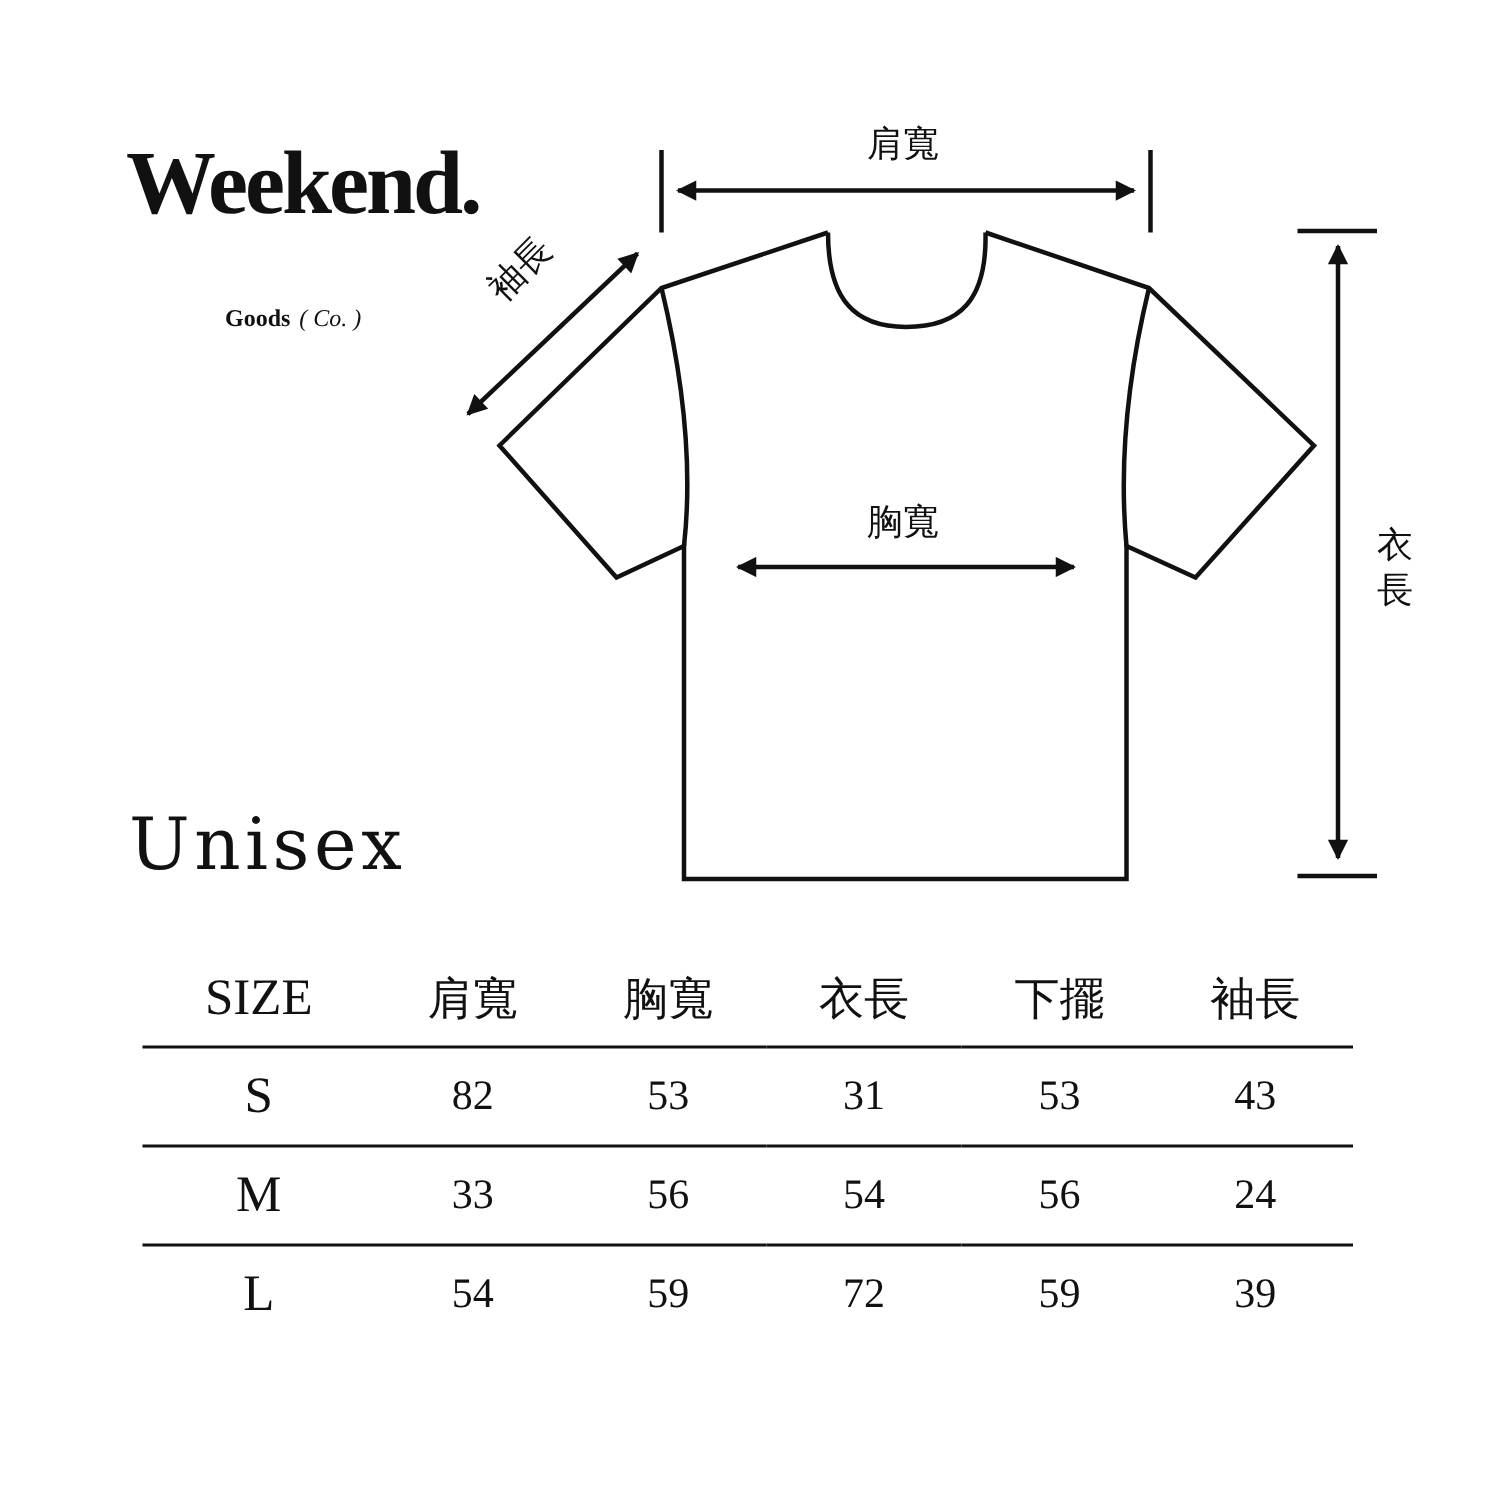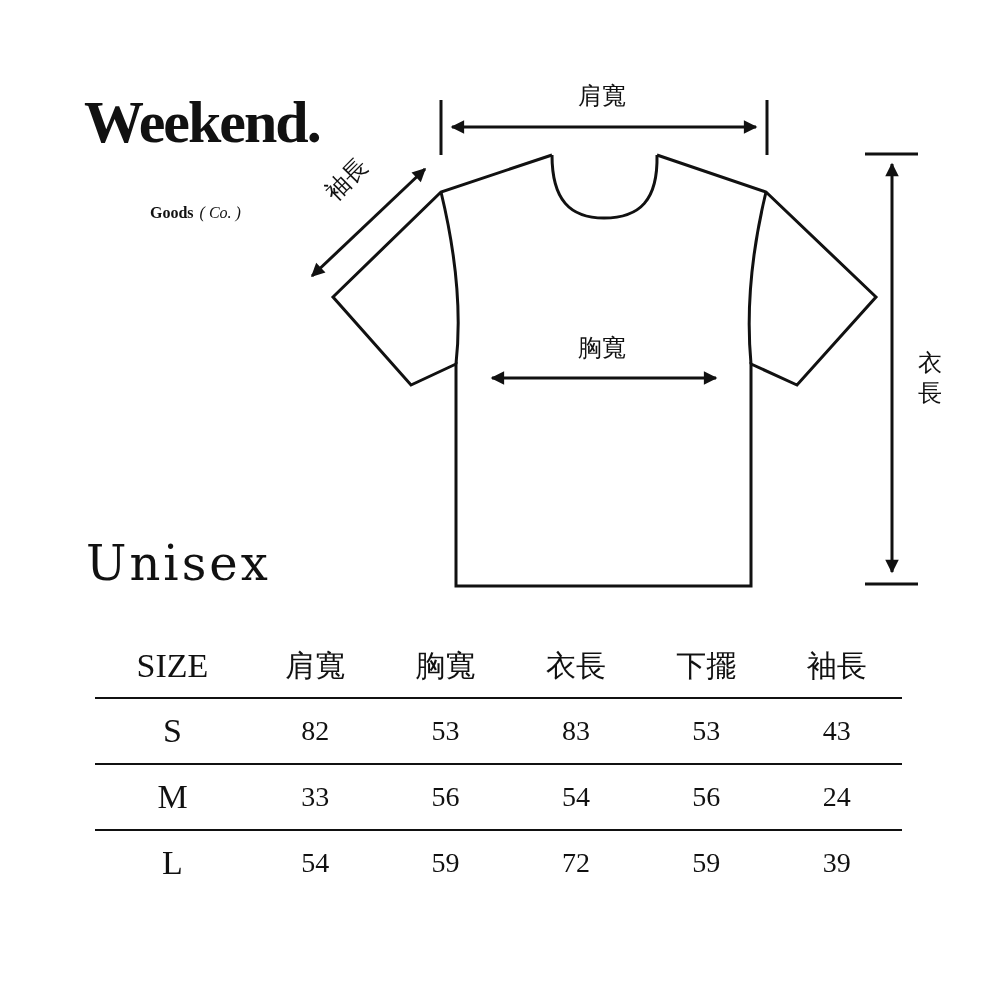--- a/index.html
+++ b/index.html
@@ -62,21 +62,21 @@
       <th>衣長</th>
       <th>下擺</th>
       <th>袖長</th>
     </tr>
   </thead>
   <tbody>
     <tr>
       <td class="sc">S</td>
       <td>82</td>
       <td>53</td>
-      <td>83</td>
+      <td>31</td>
       <td>53</td>
       <td>43</td>
     </tr>
     <tr>
       <td class="sc">M</td>
       <td>33</td>
       <td>56</td>
       <td>54</td>
       <td>56</td>
       <td>24</td>

